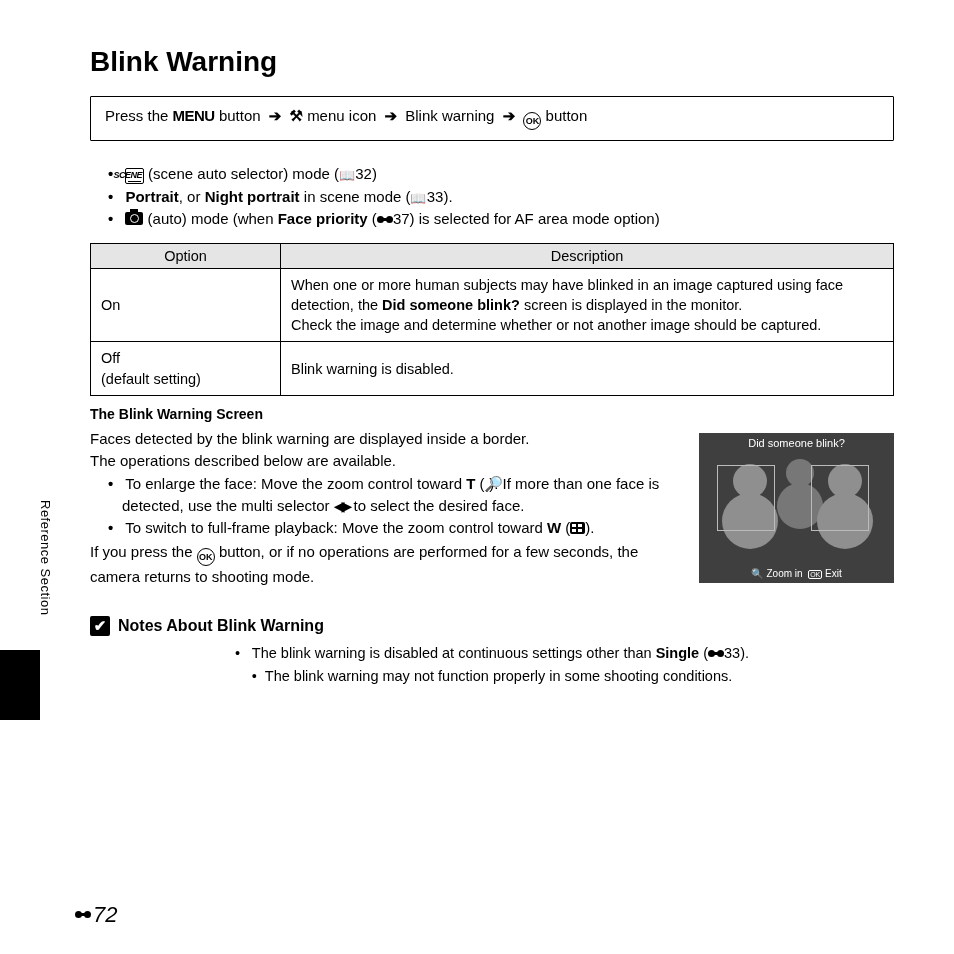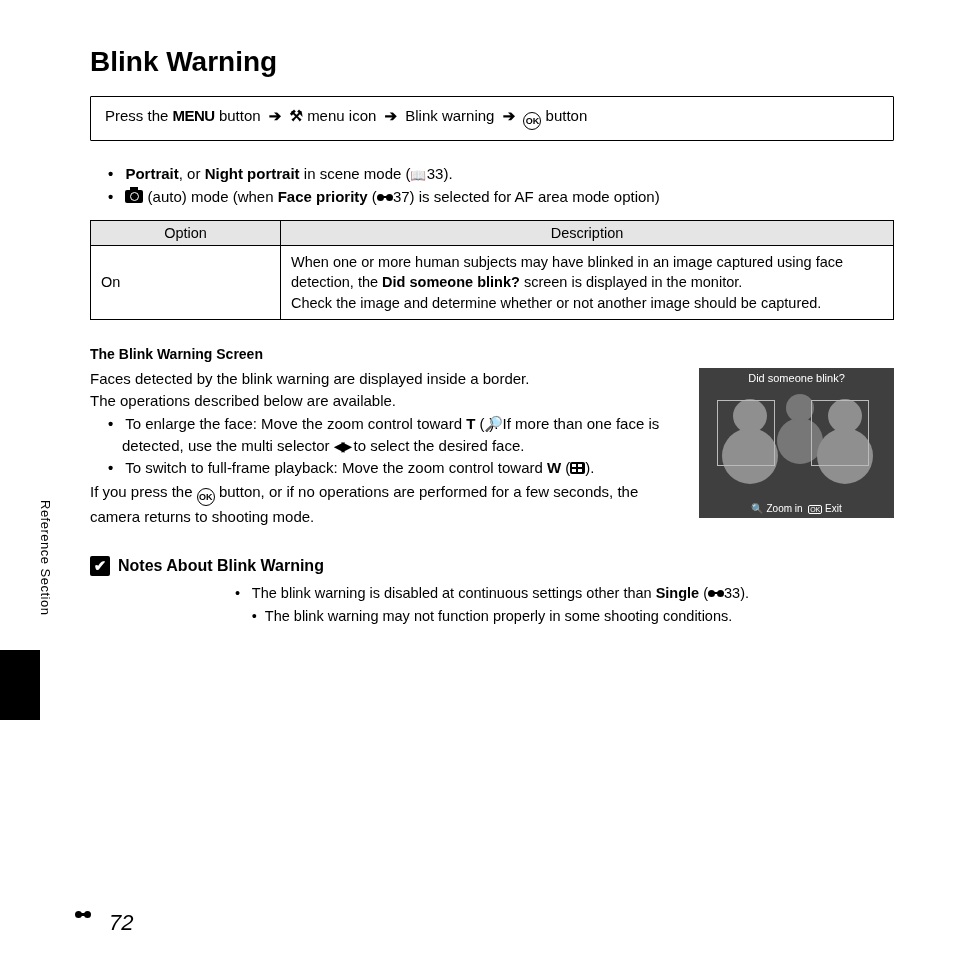--- a/index.html
+++ b/index.html
@@ -42,39 +42,39 @@
   .arrow { font-weight: bold; margin: 0 4px; }
   .menu-label { font-family: "Arial Narrow", Arial, sans-serif; font-weight: bold; letter-spacing: -0.5px;}
   .intro { margin-bottom: 8px; line-height: 1.45; }
   ul.bullets { list-style: none; padding-left: 18px; margin-bottom: 12px; }
   ul.bullets > li { text-indent: -14px; padding-left: 14px; line-height: 1.5; }
   ul.bullets > li::before { content: "•"; padding-right: 8px; font-weight: bold;}
   .icon-book { font-size:13px; vertical-align: -1px;}
   table.opts {
     border-collapse: collapse;
     width: 100%;
-    margin: 6px 0 26px 0;
+    margin: 6px 0 10px 0;
     font-size: 14.5px;
   }
   table.opts th {
     background: #e5e5e5;
     font-weight: normal;
     border: 1px solid #000;
     padding: 4px 8px;
     text-align: center;
   }
   table.opts td {
     border: 1px solid #000;
     padding: 6px 10px;
     vertical-align: middle;
     line-height: 1.4;
   }
   table.opts td.optcell { width: 190px; }
   h2.sub { font-size: 14px; font-weight: bold; margin-bottom: 6px;}
-  .screen-row { display: flex; gap: 20px; align-items: flex-start; }
+  .screen-row { display: flex; gap: 20px; align-items: center; }
   .screen-text { flex: 1; line-height: 1.45;}
   ul.inner { list-style: none; padding-left: 18px; margin: 2px 0;}
   ul.inner > li { text-indent: -14px; padding-left: 14px; }
   ul.inner > li::before { content:"•"; padding-right:8px; font-weight:bold;}
   .lcd {
     width: 195px; height: 150px;
     background: #3f3f3f;
     position: relative;
     color: #fff;
     font-size: 10px;
@@ -85,23 +85,23 @@
   .lcd svg { position:absolute; top:18px; left:6px; }
   .face-box { position:absolute; border:1px solid #bbb; width:58px; height:66px;}
   .notes-head { display:flex; align-items:center; gap:8px; margin-top:28px; margin-bottom:6px;}
   .notes-icon { width:20px; height:20px; background:#000; color:#fff; display:flex; align-items:center; justify-content:center; font-weight:bold; border-radius:2px;}
   .notes-title { font-weight:bold; font-size:16px;}
   ul.notes { list-style:none; padding-left:0; font-size:14.5px;text-align:center;}
   ul.notes > li { padding-left:14px; text-indent:-14px; line-height:1.6;}
   ul.notes > li::before { content:"•"; padding-right:8px;}
   .page-num {
     position: absolute;
-    left: 75px; bottom: 18px;
+    left: 75px; bottom: 26px;
     font-size: 22px; font-style: italic;
-    display:flex; align-items:flex-start; gap:18px;
+    display:flex; align-items:center; gap:2px;
   }
   .ok-icon {
     display:inline-flex; align-items:center; justify-content:center;
     width:18px; height:18px; border:1.5px solid #000; border-radius:50%;
     font-size:9px; font-weight:bold; vertical-align:-3px;
   }
   .camera-icon {
     display:inline-block; width:18px; height:13px; background:#000;
     border-radius:2px; position:relative; vertical-align:-1px;
   }
@@ -161,39 +161,49 @@
     <span class="arrow">➔</span>
     <span> Blink warning </span>
     <span class="arrow">➔</span>
     <span class="ok-icon">OK</span>
     <span> button</span>
   </div>
 
 
   <ul class="bullets">
     <li>
+      <span class="scene-icon">SCENE</span><span> (scene auto selector) mode (</span><span class="icon-book">📖</span><span>32</span><span>)</span>
+    </li>
+    <li>
       <b>Portrait</b><span>, or </span><b>Night portrait</b><span> in scene mode (</span><span class="icon-book">📖</span><span>33</span><span>).</span>
     </li>
     <li>
       <span class="camera-icon"></span><span> (auto) mode (when </span><b>Face priority</b><span> (</span><span class="dumbbell"><span class="dumbbell-bar"></span></span><span>37</span><span>) is selected for AF area mode option)</span>
     </li>
   </ul>
 
   <table class="opts">
     <tbody>
         <tr>
       <th>Option</th>
       <th>Description</th>
     </tr>
     <tr>
       <td class="optcell">On</td>
       <td>
         <span>When one or more human subjects may have blinked in an image captured using face detection, the </span><b>Did someone blink?</b><span> screen is displayed in the monitor.</span><br>
         <span>Check the image and determine whether or not another image should be captured.</span>
       </td>
+    </tr>
+    <tr>
+      <td class="optcell">
+        <span>Off</span><br>
+        <span>(default setting)</span>
+      </td>
+      <td>Blink warning is disabled.</td>
     </tr>
   </tbody>
     </table>
 
   <h2 class="sub">The Blink Warning Screen</h2>
 
   <div class="screen-row">
     <div class="screen-text">
       <p>Faces detected by the blink warning are displayed inside a border.</p>
       <p>The operations described below are available.</p>

